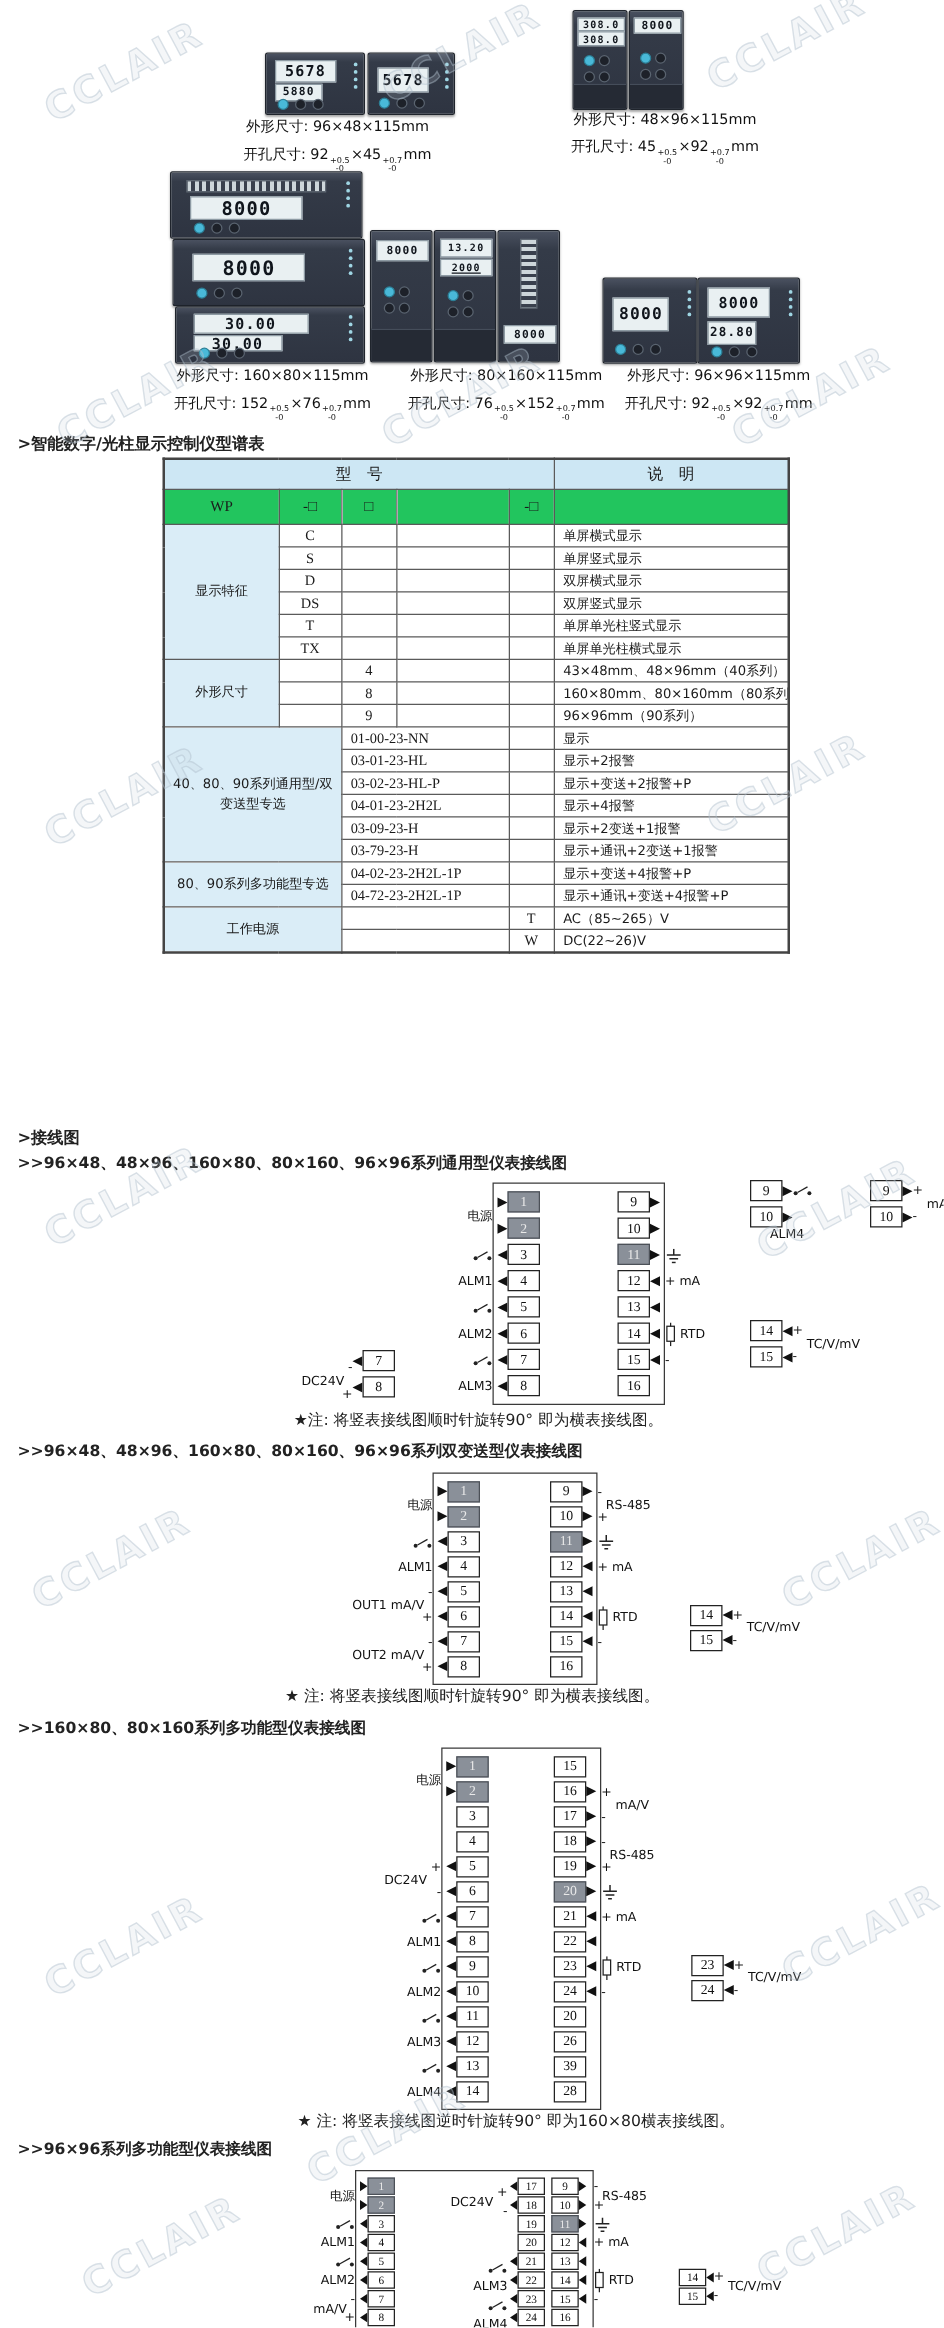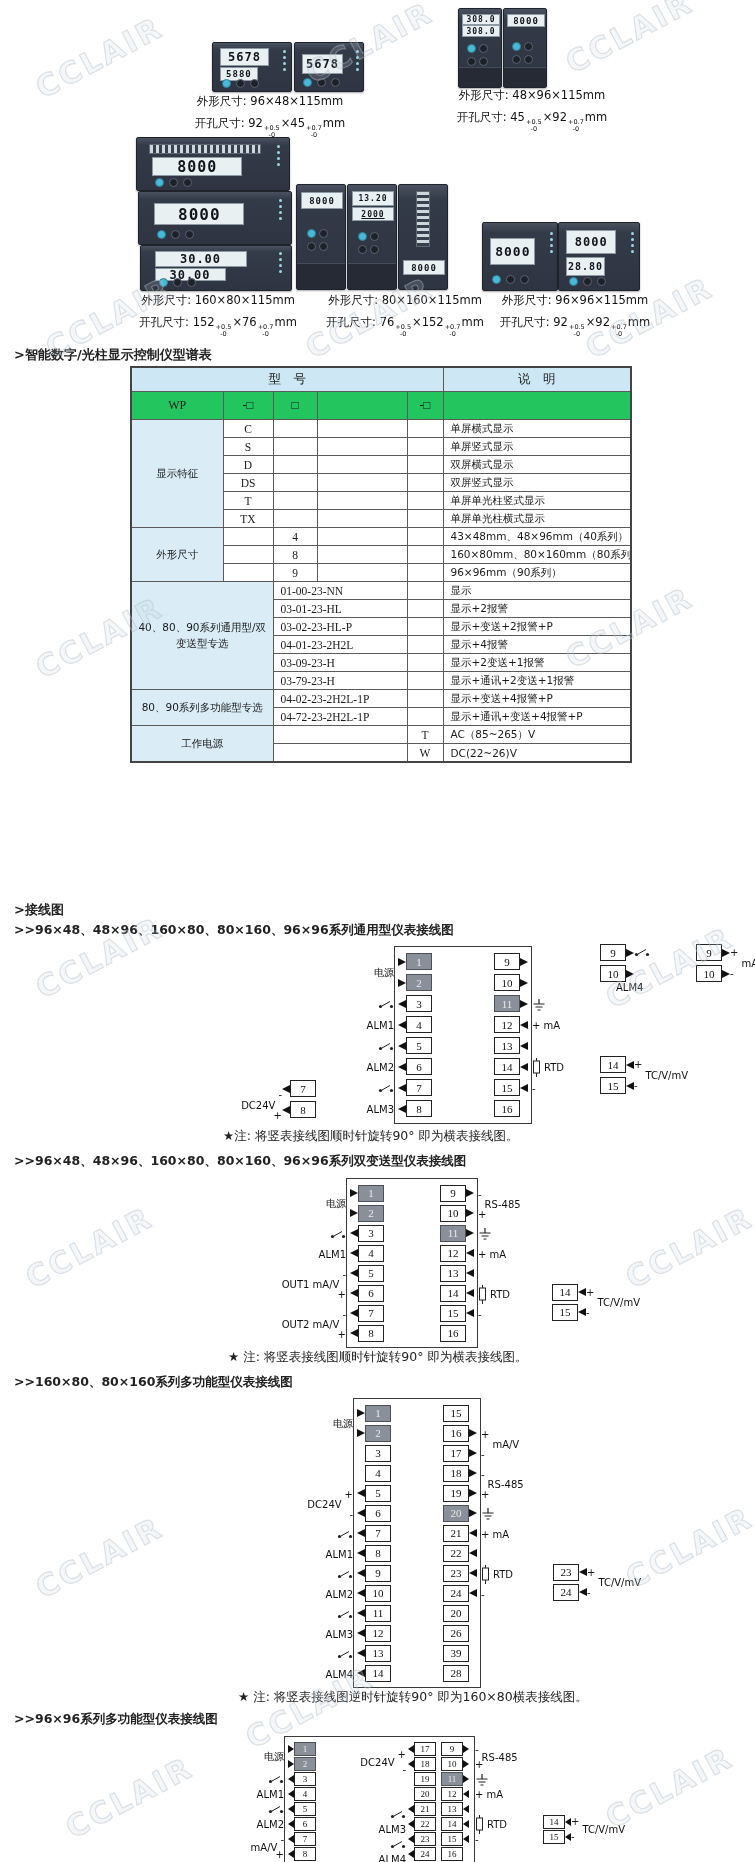--- a/index.html
+++ b/index.html
@@ -635,21 +635,21 @@
               <div class="trow right">
                 <span class="tbox">15</span>
                 <span class="arr l"></span>
                 <span class="mk">-</span>
               </div>
             </div>
             <span class="slab mid2">TC/V/mV</span>
           </div>
         </div>
       </div>
-      <div class="dnote" style="left: 223px; top: 1128px;">★注: 将竖表接线图顺时针旋转90° 即为横表接线图。</div>
+      <div class="dnote" style="left: 235px; top: 1128px;">★注: 将竖表接线图顺时针旋转90° 即为横表接线图。</div>
       <div class="dtitle" style="top: 1153px;">&gt;&gt;96×48、48×96、160×80、80×160、96×96系列双变送型仪表接线图</div>
       <div class="dgm" style="left: 256px; top: 1178px; --rh: 20px;">
         <div class="lcol" style="width: 90px;">
           <div class="lrow rt">
             <span class="mid">电源</span>
           </div>
           <div class="lrow rt"></div>
           <div class="lrow rt">
             <span class="icn">
               <svg width="16" height="9" viewBox="0 0 16 9">

